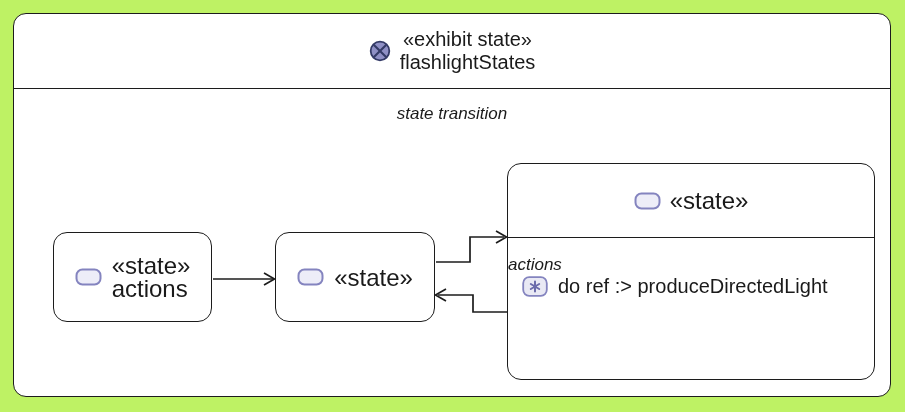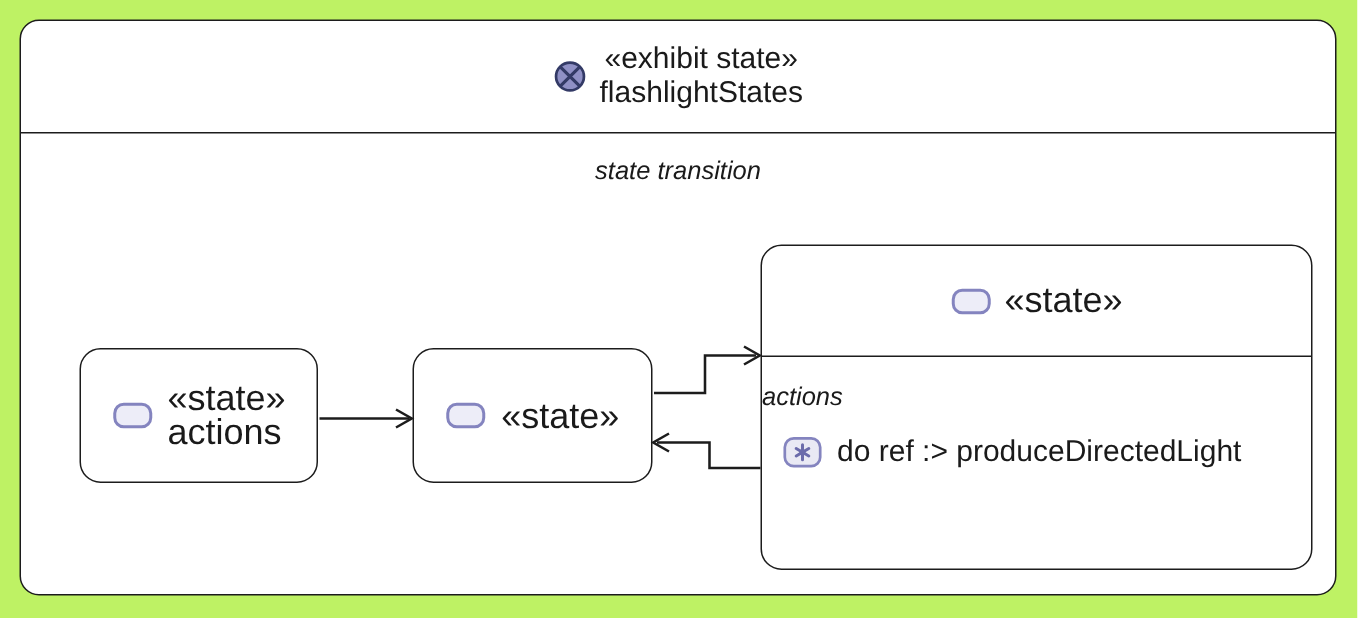--- a/index.html
+++ b/index.html
@@ -73,21 +73,20 @@
     justify-content: center;
     gap: 9px;
   }
   .actions-label {
     margin-top: 17px;
     text-align: left;
     font-style: italic;
     font-size: 17px;
   }
   .do-ref-row {
-    margin-top: 15px;
     padding-left: 14px;
     display: flex;
     align-items: center;
     gap: 10px;
     font-size: 20px;
   }
 
   .icon-wrap { display: inline-flex; align-items: center; }
 
   

